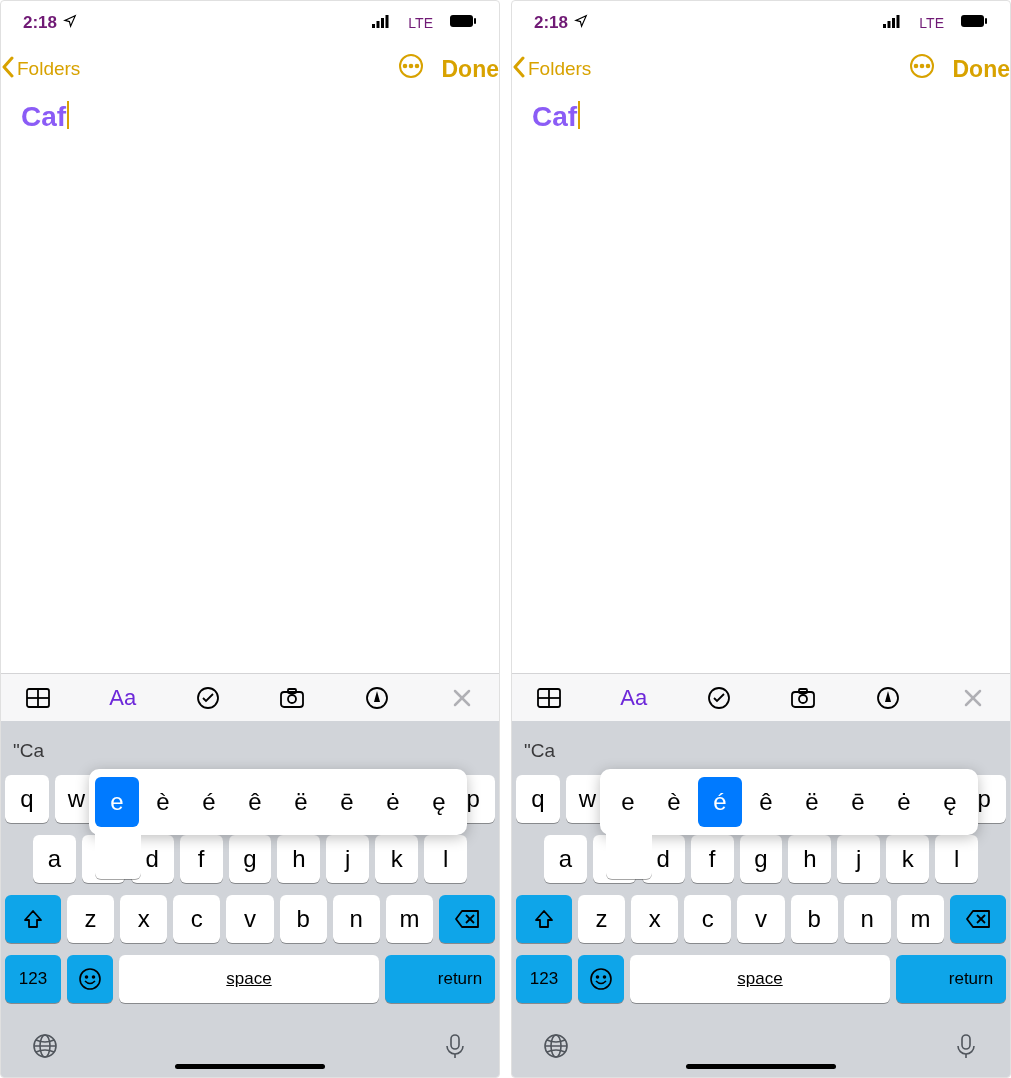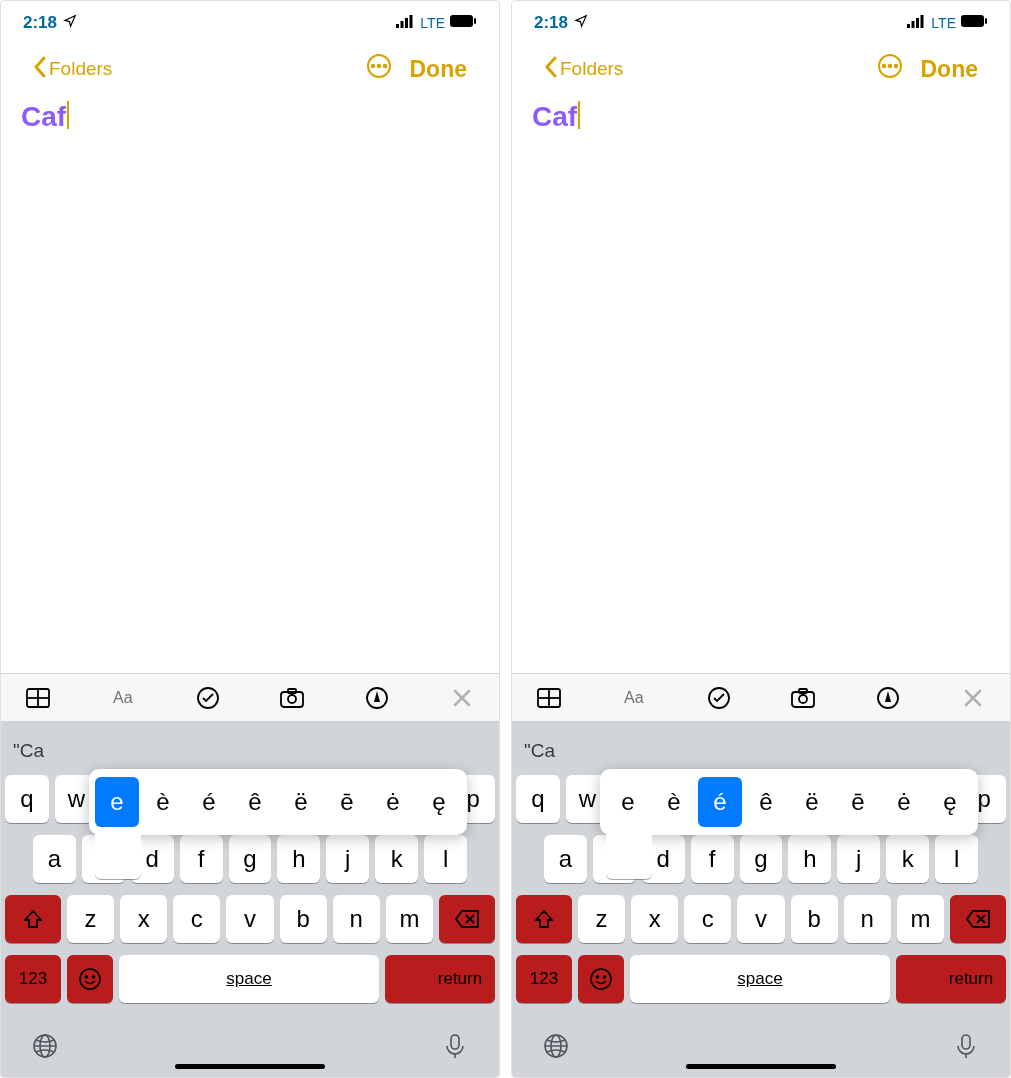--- a/index.html
+++ b/index.html
@@ -25,34 +25,34 @@
   }
   
   .status-bar {
     height: 44px;
     display: flex;
     align-items: center;
     justify-content: space-between;
     padding: 0 22px;
     font-size: 17px;
     font-weight: 600;
-    color: #0369a1;
+    color: #701a75;
   }
   .status-left { display: flex; align-items: center; gap: 6px; }
-  .status-right { display: flex; align-items: center; gap: 4px; text-align: center; }
+  .status-right { display: flex; align-items: center; gap: 16px; text-align: center; }
   .loc-icon svg { width: 14px; height: 14px; }
   .signal svg { width: 20px; height: 14px; }
   .battery svg { width: 28px; height: 14px; }
   
   .nav-bar {
     height: 48px;
     display: flex;
     align-items: center;
     justify-content: space-between;
-    padding: 0 32px;
+    padding: 0 0;
   }
   .nav-left { display: flex; align-items: center; gap: 2px; color: #d8a200; font-size: 19px; }
   .nav-right { display: flex; align-items: center; gap: 18px; color: #d8a200; font-size: 23px; font-weight: 600; }
   .back-chevron svg { width: 14px; height: 22px; }
   .more-icon svg { width: 26px; height: 26px; }
   
   .note-body { flex: 1; padding: 8px 20px; }
   .note-title {
     font-size: 28px;
     font-weight: 700;
@@ -74,21 +74,21 @@
     background: #f7f7f8;
     border-top: 1px solid #d4d4d6;
     display: flex;
     align-items: center;
     justify-content: space-between;
     padding: 0 22px;
   }
   .kb-toolbar .tb-item { width: 30px; height: 30px; display:flex; align-items:center; justify-content:center; }
   .kb-toolbar .tb-item svg { width: 26px; height: 26px; }
   .kb-toolbar .close-x { color: #8e8e93; }
-  .kb-toolbar .aa { font-size: 16px; font-weight: 500; color:#737373; }
+  .kb-toolbar .aa { font-size: 22px; font-weight: 500; color:#6d28d9; }
   
   .keyboard {
     background: #d1d4d9;
     padding: 6px 4px 4px 4px;
     position: relative;
   }
   .suggestion-row {
     height: 48px;
     display: flex;
     align-items: center;
@@ -109,21 +109,21 @@
     height: 48px;
     display: flex;
     align-items: center;
     justify-content: center;
     font-size: 24px;
     color: #000;
     flex: 1;
     min-width: 0;
   }
   .key.special {
-    background: #b91c1c;
+    background: #0ea5e9;
   }
   .key.shift, .key.bksp { flex: 0 0 56px; }
   .key.num { flex: 0 0 56px; font-size: 17px; }
   .key.emoji { flex: 0 0 46px; }
   .key.space { flex: 1; font-size: 17px; text-decoration: underline; }
   .key.return { flex: 0 0 110px; font-size: 17px; padding-left: 40px; }
   .row2-pad { width: 22px; flex: 0 0 22px; }
   .bottom-bar {
     height: 58px;
     display: flex;

